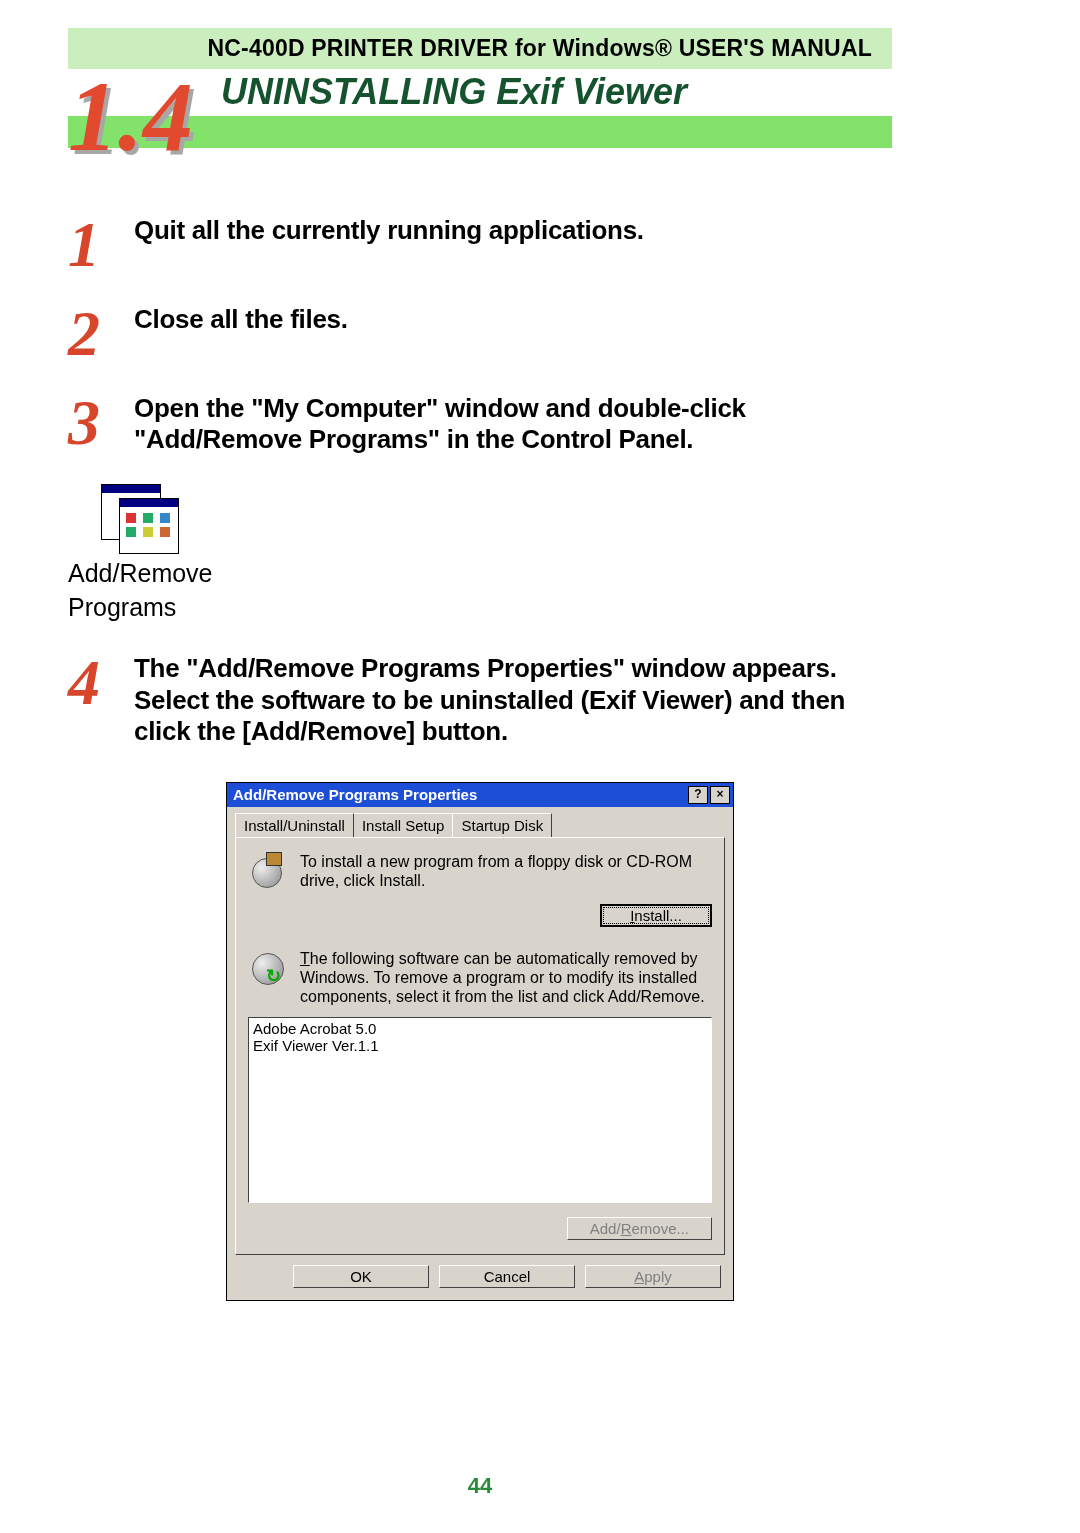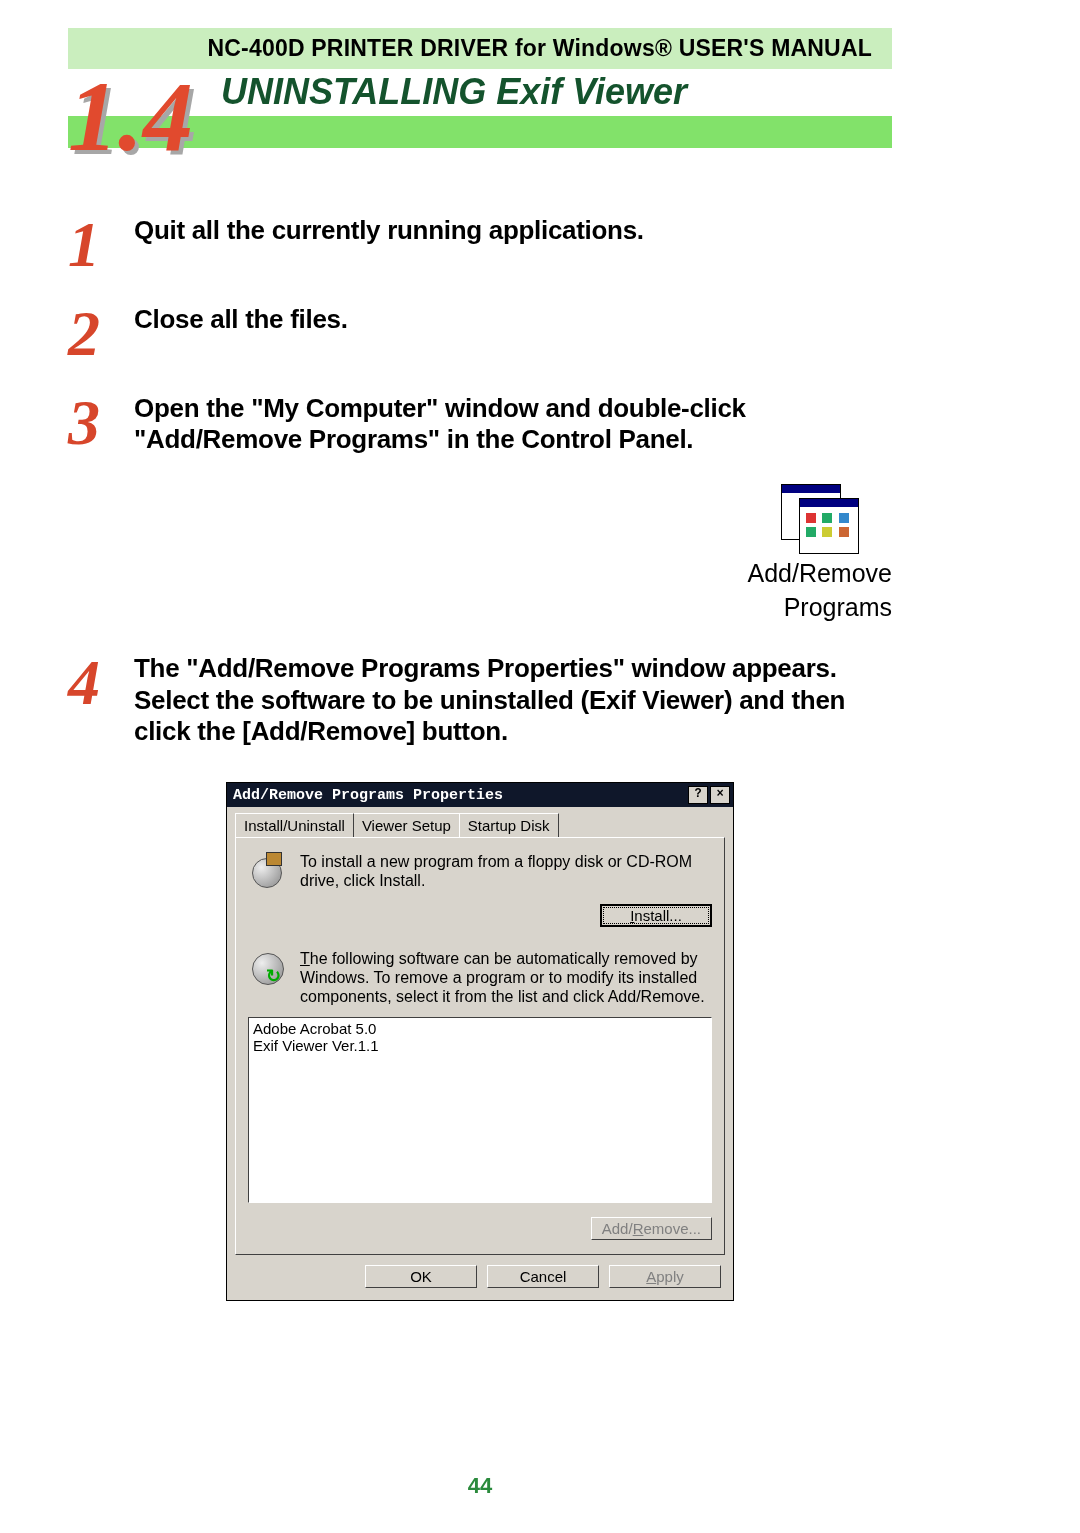--- a/index.html
+++ b/index.html
@@ -91,21 +91,21 @@
     flex:1;
     font-family:Arial, Helvetica, sans-serif;
     font-weight:bold;
     font-size:26px;
     color:#000;
     line-height:1.2;
     letter-spacing:-0.3px;
   }
   
   .icon-wrap {
-    text-align:right;
+    text-align:left;
     margin:-6px 0 32px 0;
   }
   .icon-box {
     display:inline-block;
   }
   .cpl-icon {
     width:78px; height:70px;
     position:relative;
     margin:0 auto;
   }
@@ -151,28 +151,27 @@
     width:508px;
     font-family:"MS Sans Serif", Tahoma, Arial, sans-serif;
     font-size:14px;
   }
   .dialog {
     border:1px solid #000;
     background:#d8d4cc;
   }
   .titlebar {
     display:flex;
-    align-items:flex-end;
+    align-items:center;
     justify-content:space-between;
-    background:#0f172a;
+    background:#1d4ed8;
     color:#fff;
     font-weight:bold;
     padding:3px 3px 3px 6px;
     font-size:15px;
-    font-family:Liberation Mono, monospace;
   }
   .titlebar .btns {display:flex;gap:2px;}
   .titlebar .tbtn {
     width:20px; height:18px;
     background:#d8d4cc;
     border:1px solid #000;
     box-sizing:border-box;
     font-size:12px;
     line-height:14px;
     text-align:center;
@@ -254,21 +253,21 @@
     font-weight:bold;
   }
   .sec .txt {
     flex:1;
     font-size:16px;
     line-height:1.2;
   }
   .win-button {
     display:inline-block;
     min-width:90px;
-    padding:2px 10px;
+    padding:2px 22px;
     text-align:center;
     background:#d8d4cc;
     border:1px solid #404040;
     border-top-color:#fff; border-left-color:#fff;
     font-size:15px;
   }
   .win-button.default {
     outline:1px dotted #000;
     outline-offset:-4px;
     border:2px solid #000;
@@ -369,21 +368,21 @@
         <div class="titlebar">
           <span>Add/Remove Programs Properties</span>
           <div class="btns">
             <div class="tbtn">?</div>
             <div class="tbtn">×</div>
           </div>
         </div>
 
         <div class="tab-row">
           <div class="tab active">Install/Uninstall</div>
-          <div class="tab inactive">Viewer Setup</div>
+          <div class="tab inactive">Install Setup</div>
           <div class="tab inactive">Startup Disk</div>
         </div>
 
         <div class="tab-content">
 
           <div class="sec">
             <div class="ico install"></div>
             <div class="txt">To install a new program from a floppy disk or CD-ROM drive, click Install.</div>
           </div>
           <div class="right">

